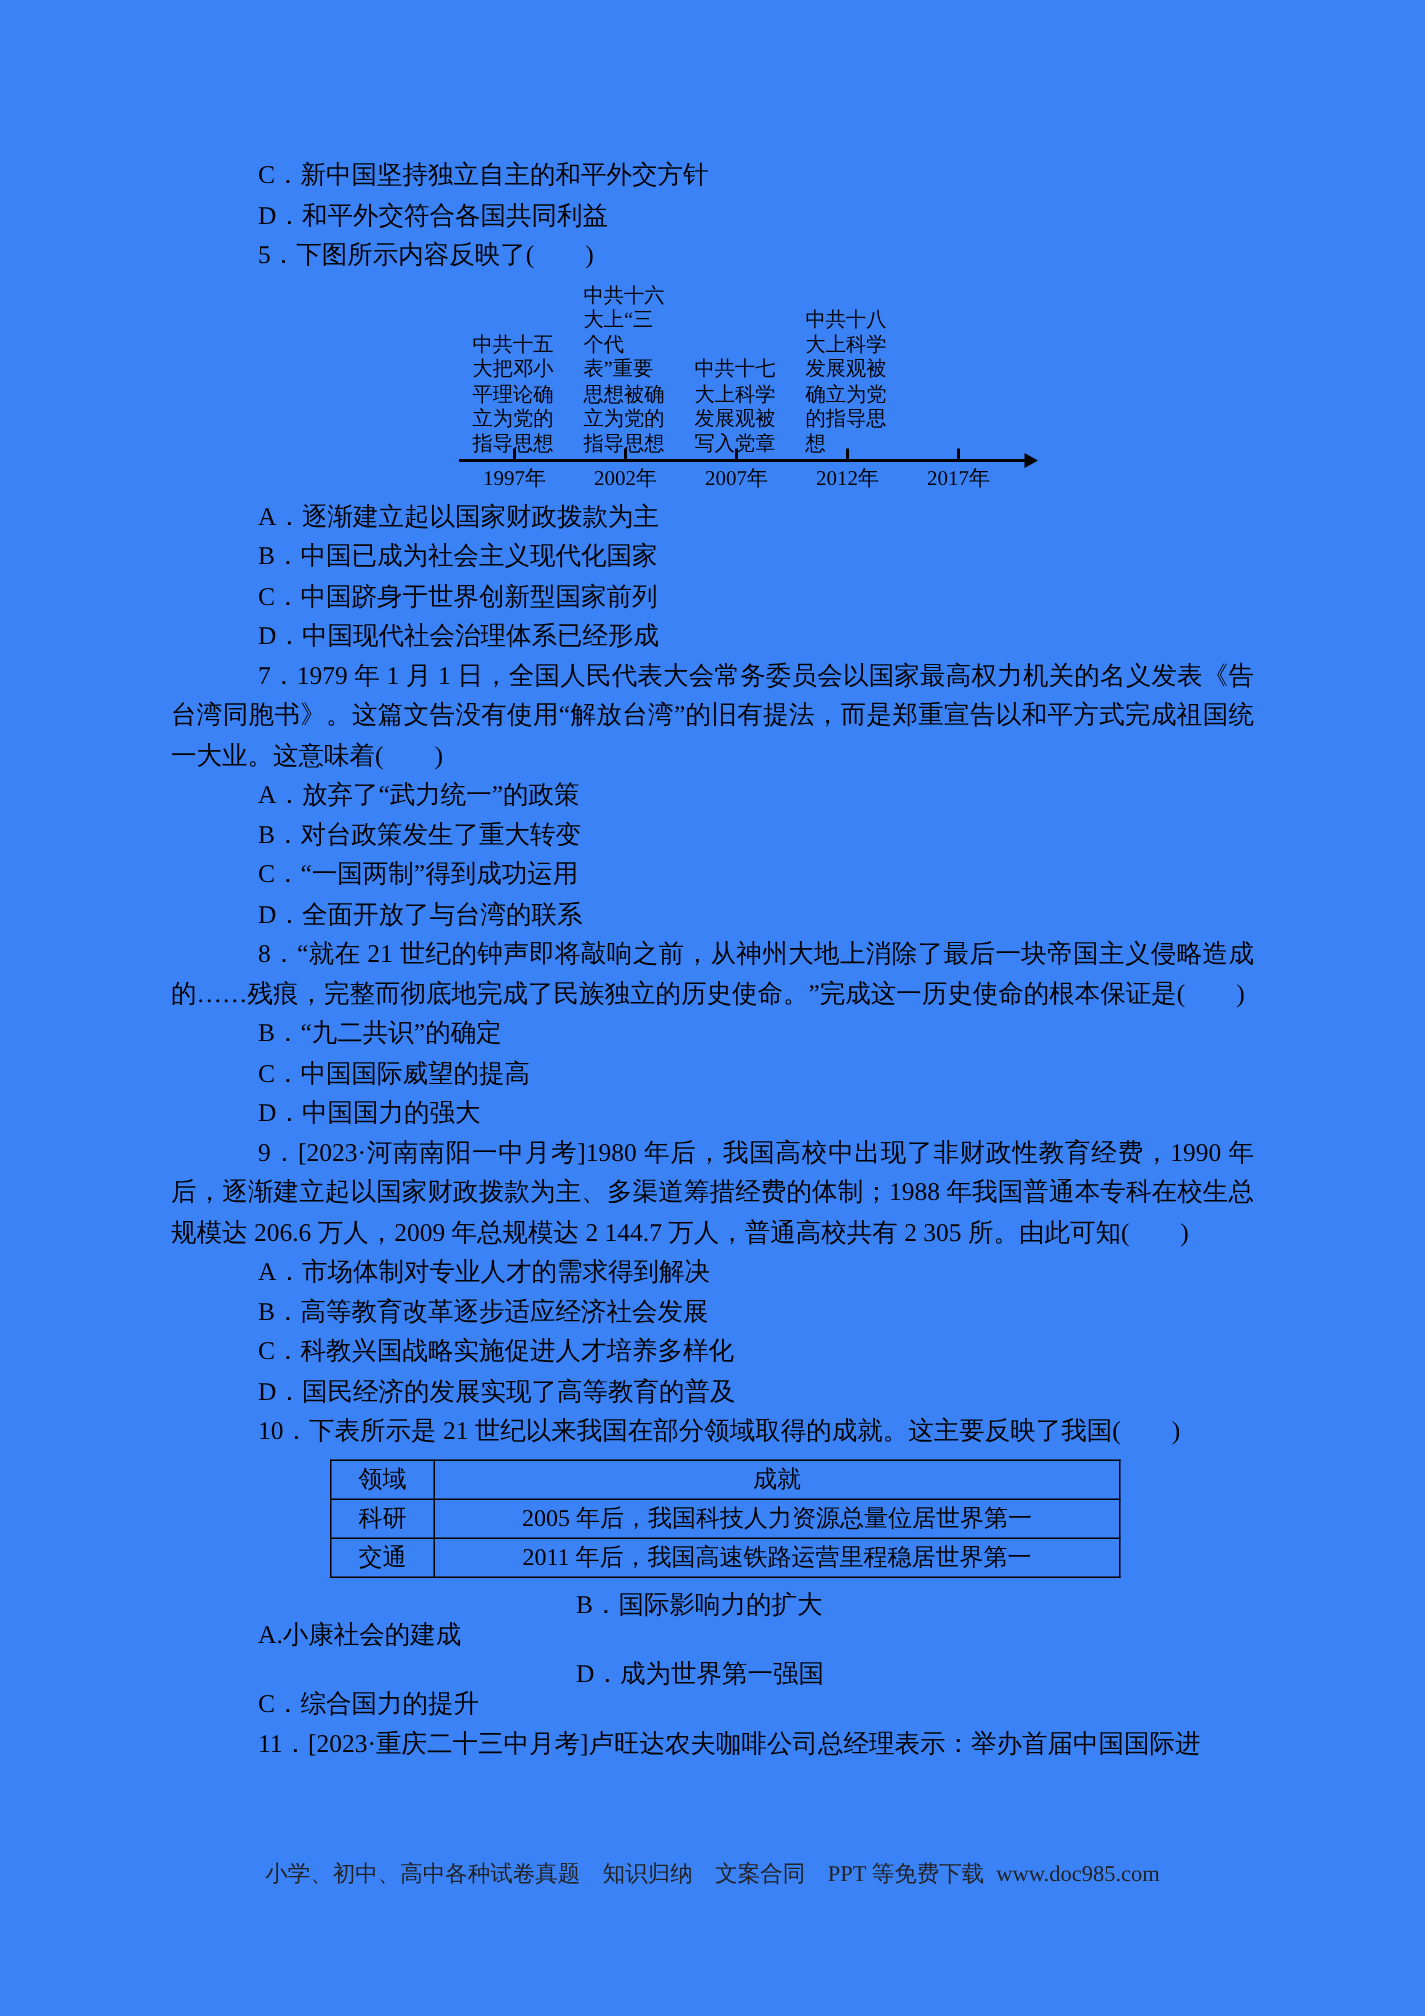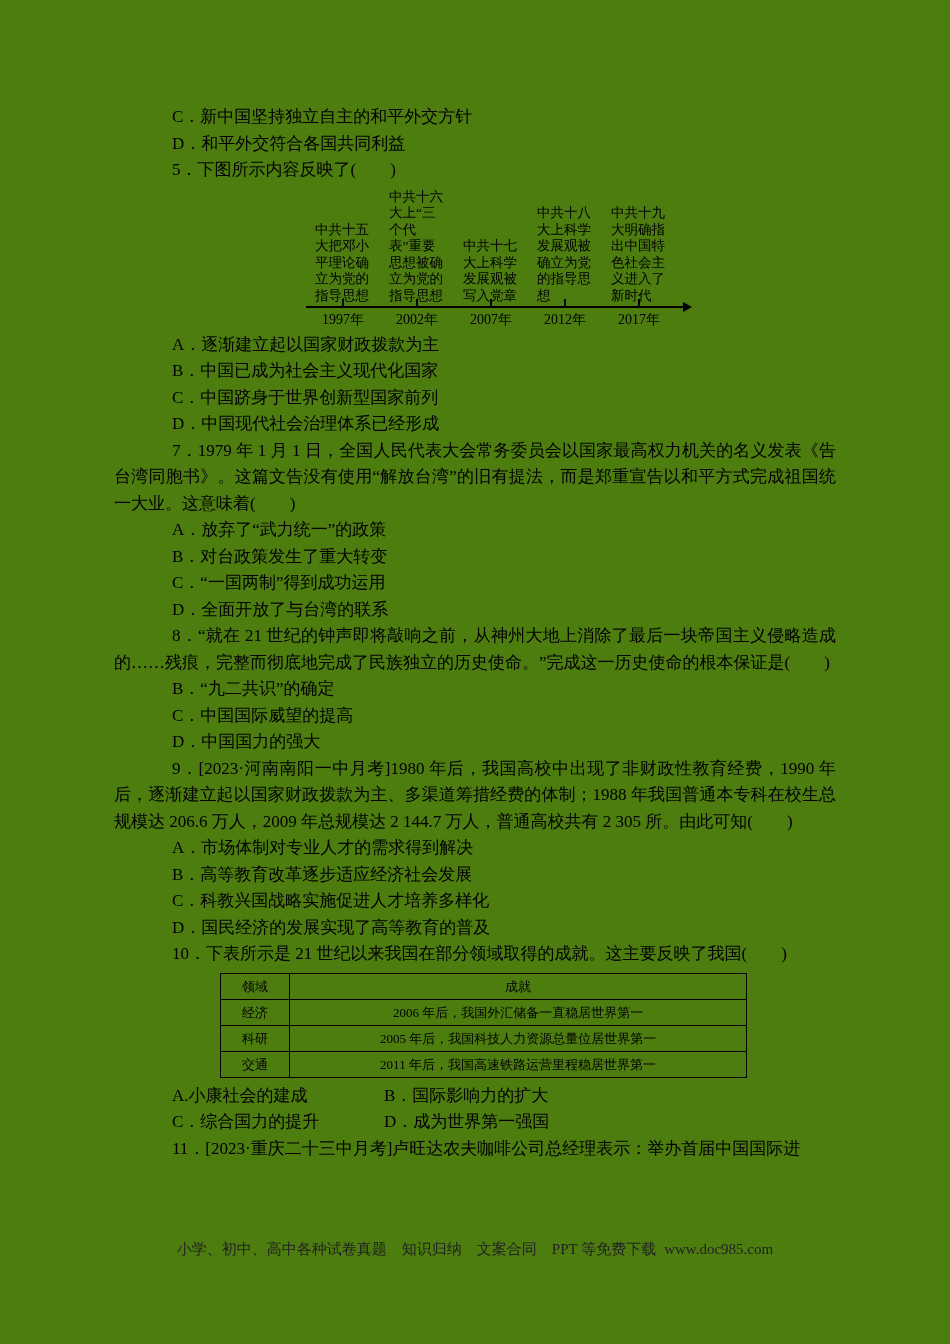--- a/index.html
+++ b/index.html
@@ -1,36 +1,36 @@
 <!DOCTYPE html>
 <html><head>
 <meta charset="utf-8">
 <style>
   html,body{margin:0;padding:0;background:#ffffff;}
-  .page{position:relative;width:950px;height:1344px;background:#4d7c0f;overflow:hidden;
+  .page{position:relative;width:950px;height:1344px;background:#3b82f6;overflow:hidden;
         font-family:"Liberation Serif","DejaVu Serif",serif;color:#000;}
   .content{position:absolute;left:114px;top:104px;width:722px;font-size:17px;line-height:26.5px;}
   p{margin:0;padding:0;}
   .stem{text-indent:58px;text-align:justify;}
   .opt{padding-left:58px;}
   .opt2{padding-left:58px;display:flex;}
-  .opt2 .c1{width:212px;}
+  .opt2 .c1{width:212px;margin-top:20px;}
   
   .timeline{margin:5px 0 3px 192px;width:390px;}
   .tl-cols{display:flex;align-items:flex-end;width:370px;}
   .tl-col{width:74px;display:flex;justify-content:center;}
   .tl-block{width:56px;font-size:13.5px;line-height:16.5px;word-break:break-all;text-align:left;}
   .tl-axis{position:relative;width:384px;height:1.5px;background:#000;margin-top:2px;}
   .tick{position:absolute;top:-7px;width:1.5px;height:8px;background:#000;display:block;}
   .tl-arrow{position:absolute;right:-2px;top:-4.5px;width:0;height:0;display:block;
             border-left:9px solid #000;border-top:5px solid transparent;border-bottom:5px solid transparent;}
   .tl-years{display:flex;width:370px;margin-top:3px;}
   .tl-years span{width:74px;text-align:center;font-size:14px;line-height:18px;}
   
-  .ach-table{border-collapse:collapse;margin:5px 0 5px 106px;font-size:13px;}
+  .ach-table{border-collapse:collapse;margin:5px 0 5px 106px;font-size:16px;}
   .ach-table th,.ach-table td{border:1.5px solid #000;font-weight:normal;text-align:center;
                               height:25px;line-height:25px;padding:0 8px;}
   .ach-table .col-field{width:52px;}
   .ach-table .col-ach{width:440px;}
   
   .footer{position:absolute;left:0;top:1240px;width:950px;text-align:center;
           font-size:15px;color:#222;}
   .footer .url{margin-left:8px;}
 </style>
 </head>
@@ -50,23 +50,20 @@
             <div class="tl-block">中共十五大把邓小平理论确立为党的指导思想</div>
           </div>
         <div class="tl-col">
             <div class="tl-block">中共十六大上“三个代表”重要思想被确立为党的指导思想</div>
           </div>
         <div class="tl-col">
             <div class="tl-block">中共十七大上科学发展观被写入党章</div>
           </div>
         <div class="tl-col">
             <div class="tl-block">中共十八大上科学发展观被确立为党的指导思想</div>
-          </div>
-        <div class="tl-col">
-            <div class="tl-block">中共十九大明确指出中国特色社会主义进入了新时代</div>
           </div>
       </div>
       <div class="tl-axis">
         <span class="tick" style="left:36px"></span>
         <span class="tick" style="left:110px"></span>
         <span class="tick" style="left:184px"></span>
         <span class="tick" style="left:258px"></span>
         <span class="tick" style="left:332px"></span>
         <span class="tl-arrow"></span>
       </div>
@@ -103,24 +100,20 @@
 
     <p class="stem">10．下表所示是 21 世纪以来我国在部分领域取得的成就。这主要反映了我国(　　)</p>
 
     <table class="ach-table">
       <tbody>
           <tr>
         <th class="col-field">领域</th>
         <th class="col-ach">成就</th>
       </tr>
       <tr>
-        <td>经济</td>
-        <td>2006 年后，我国外汇储备一直稳居世界第一</td>
-      </tr>
-      <tr>
         <td>科研</td>
         <td>2005 年后，我国科技人力资源总量位居世界第一</td>
       </tr>
       <tr>
         <td>交通</td>
         <td>2011 年后，我国高速铁路运营里程稳居世界第一</td>
       </tr>
     </tbody>
       </table>
 

